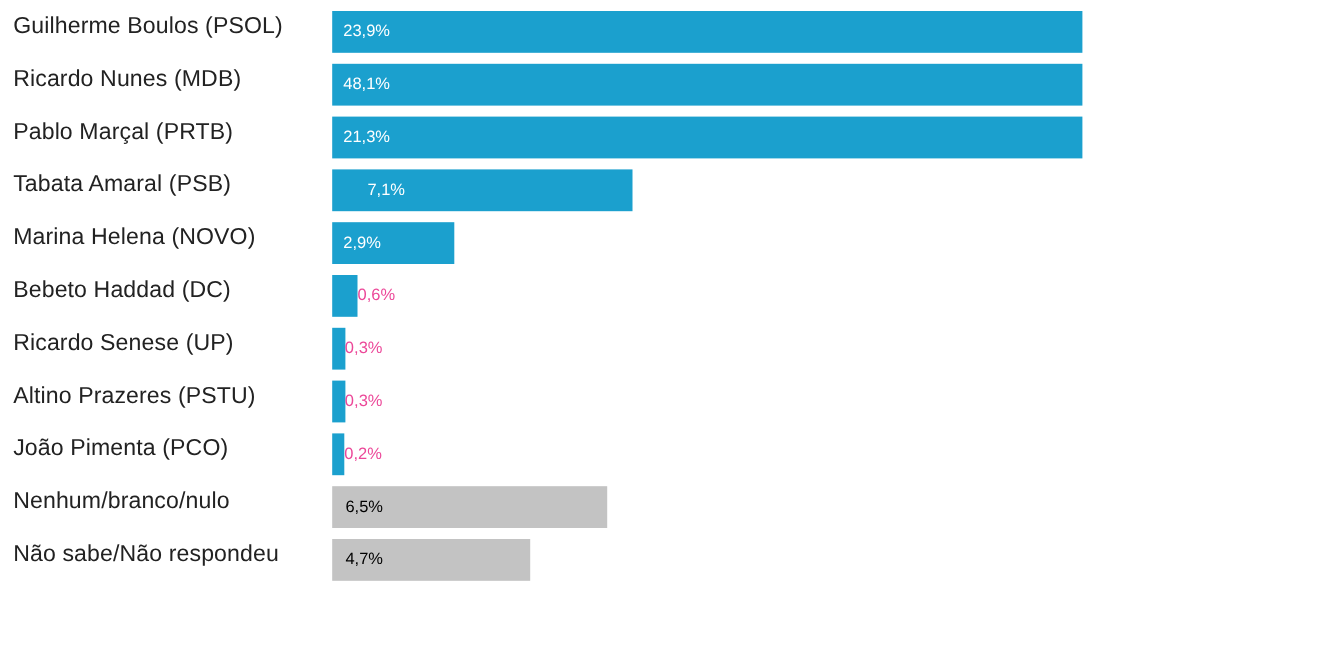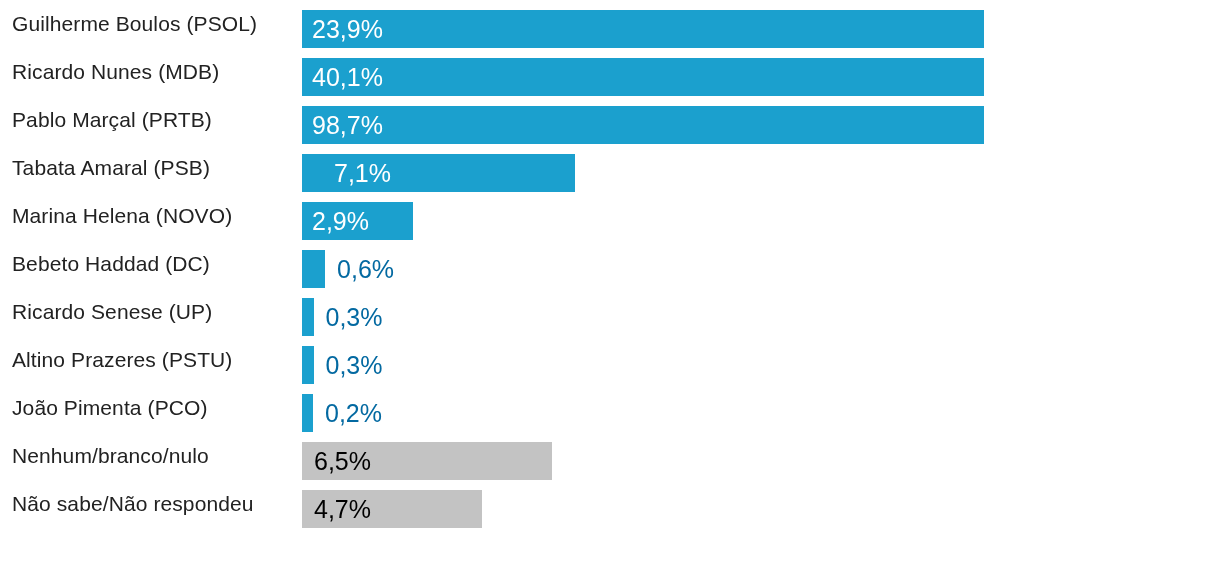--- a/index.html
+++ b/index.html
@@ -56,60 +56,59 @@
     background: #1BA0CE;
   }
   .bar.gray {
     background: #C3C3C3;
   }
   .bar-value {
     position: absolute;
     top: 10px;
     height: 38px;
     line-height: 38px;
-    font-size: 25px;
+    font-size: 15px;
     white-space: nowrap;
   }
   .bar-value.inside-light {
     color: #ffffff;
     padding-left: 10px;
   }
   .bar-value.inside-dark {
     color: #000000;
     padding-left: 12px;
   }
   .bar-value.outside {
-    color: #0369a1;
-    padding-left: 12px;
+    color: #ec4899;
   }
 </style>
 </head>
 <body>
 
 <div id="chart-root">
   <div class="chart-rows" id="chart-rows">
       <div class="bar-row">
         <div class="row-label">Guilherme Boulos (PSOL)</div>
         <div class="bar-track">
           <div class="bar" style="width: 917.76px; background: rgb(27, 160, 206);"></div>
           <div class="bar-value inside-light" style="left: 0px;">23,9%</div>
         </div>
       </div>
       <div class="bar-row">
         <div class="row-label">Ricardo Nunes (MDB)</div>
         <div class="bar-track">
           <div class="bar" style="width: 913.92px; background: rgb(27, 160, 206);"></div>
-          <div class="bar-value inside-light" style="left: 0px;">40,1%</div>
+          <div class="bar-value inside-light" style="left: 0px;">48,1%</div>
         </div>
       </div>
       <div class="bar-row">
         <div class="row-label">Pablo Marçal (PRTB)</div>
         <div class="bar-track">
           <div class="bar" style="width: 817.92px; background: rgb(27, 160, 206);"></div>
-          <div class="bar-value inside-light" style="left: 0px;">98,7%</div>
+          <div class="bar-value inside-light" style="left: 0px;">21,3%</div>
         </div>
       </div>
       <div class="bar-row">
         <div class="row-label">Tabata Amaral (PSB)</div>
         <div class="bar-track">
           <div class="bar" style="width: 272.64px; background: rgb(27, 160, 206);"></div>
           <div class="bar-value inside-light" style="left: 0px; padding-left: 32px;">7,1%</div>
         </div>
       </div>
       <div class="bar-row">

